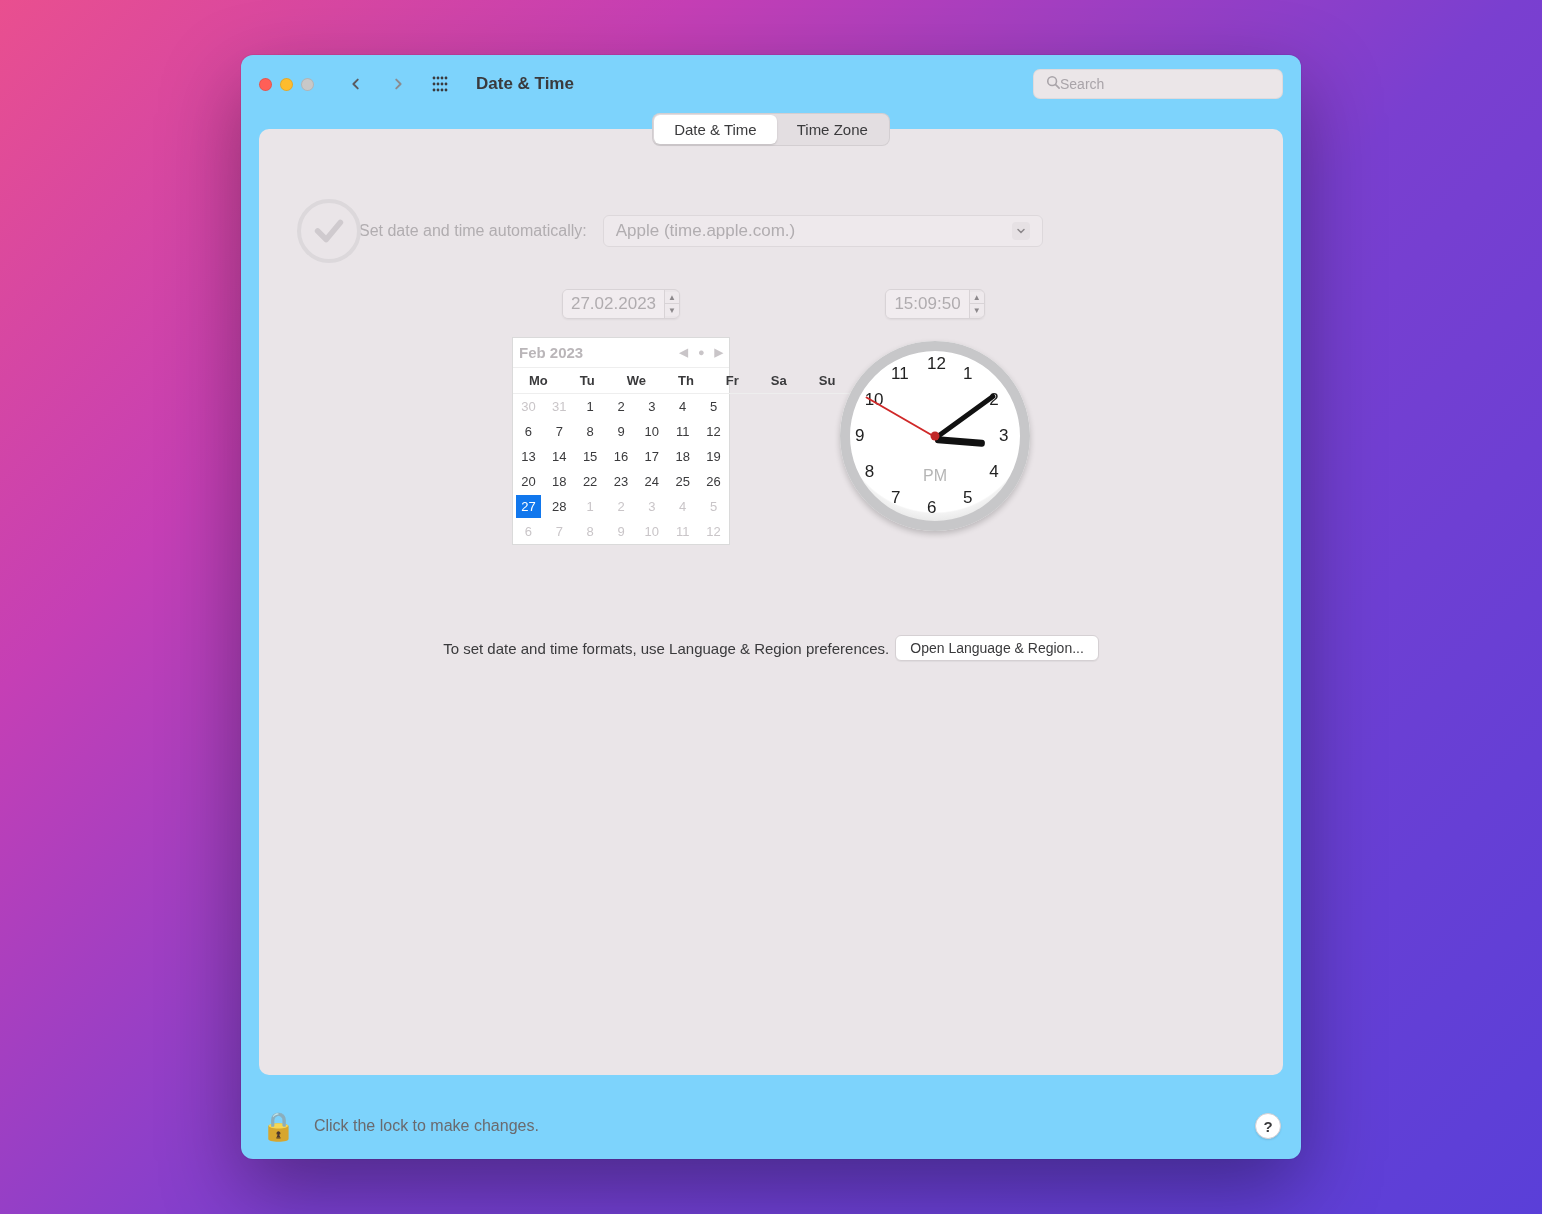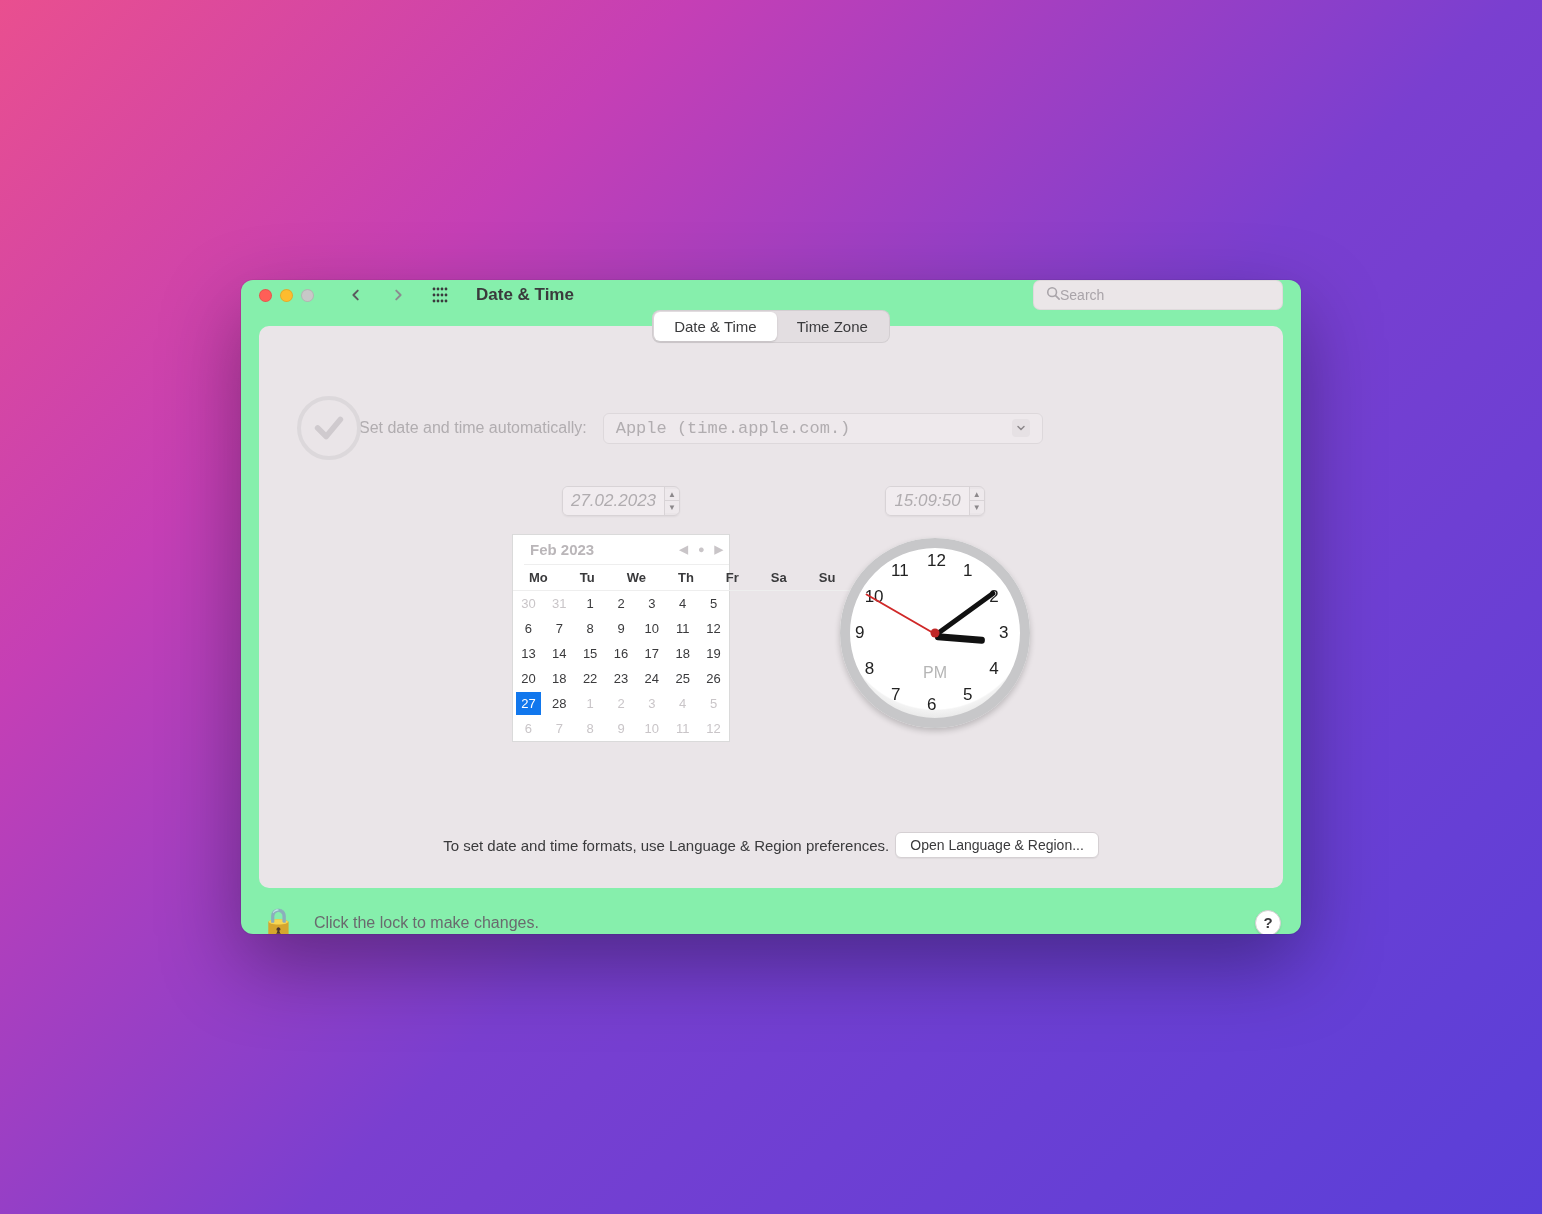--- a/index.html
+++ b/index.html
@@ -9,22 +9,22 @@
     background: linear-gradient(135deg, #e94f8f 0%, #c53fb5 25%, #7a3fd0 55%, #5a3fd8 100%);
     display: flex;
     align-items: center;
     justify-content: center;
     width: 1542px;
     height: 1214px;
     overflow: hidden;
   }
   .window {
     width: 1060px;
-    height: 654px;
-    background: #86efac;
+    height: 1104px;
+    background: #7dd3fc;
     border-radius: 12px;
     box-shadow: 0 30px 80px rgba(0,0,0,0.35), 0 0 0 1px rgba(0,0,0,0.05);
     display: flex;
     flex-direction: column;
     overflow: hidden;
   }
   .titlebar {
     height: 58px;
     display: flex;
     align-items: center;
@@ -112,39 +112,37 @@
   .serverbox{
     flex:1;
     background:#eee9ec;
     border:1px solid #ddd8db;
     border-radius:6px;
     padding:5px 12px;
     color:#b1adb0;
     font-size:17px;
     display:flex;align-items:center;justify-content:space-between;
     max-width:440px;
-    font-family:Liberation Mono, monospace;
   }
   .serverchev{
     width:18px;height:18px;border-radius:4px;background:#e6e1e4;
     display:flex;align-items:center;justify-content:center;
     color:#8c888b;
   }
 
   .cols{display:flex;gap:110px;justify-content:center;margin-top:10px;}
   .col{display:flex;flex-direction:column;align-items:center;}
 
   .stepperfield{
     display:flex;align-items:center;gap:0;
     background:transparent;
     border:1px solid #d8d3d6;
     border-radius:6px;
     overflow:hidden;
     box-shadow:0 1px 2px rgba(0,0,0,0.05);
-    font-style:italic;
   }
   .stepval{
     padding:4px 8px;font-size:17px;color:#b0acaf;background:#f1ecef;
     border-right:1px solid #d8d3d6;
   }
   .steparrows{
     display:flex;flex-direction:column;background:#eee9ec;
   }
   .steparrows div{
     height:12px;width:14px;display:flex;align-items:center;justify-content:center;
@@ -158,21 +156,20 @@
     background:#fff;
     border:1px solid #dadada;
     font-size:14px;
     color:#3a3a3c;
   }
   .calhead{
     display:flex;align-items:center;justify-content:space-between;
     padding:6px 6px;
     color:#bab6b9;font-weight:600;font-size:15px;
     border-bottom:1px solid #eee;
-    margin-left:11px;
   }
   .calnav{display:flex;gap:10px;color:#c9c5c8;font-size:11px;}
   .calgrid{display:grid;grid-template-columns:repeat(7,1fr);}
   .calcell{
     text-align:center;
     padding:5px 1px;
     font-size:13px;
   }
   .dowrow .calcell{font-weight:600;color:#3a3a3c;border-bottom:1px solid #eee;padding:5px 16px;}
   .dim{color:#c9c5c8;}

